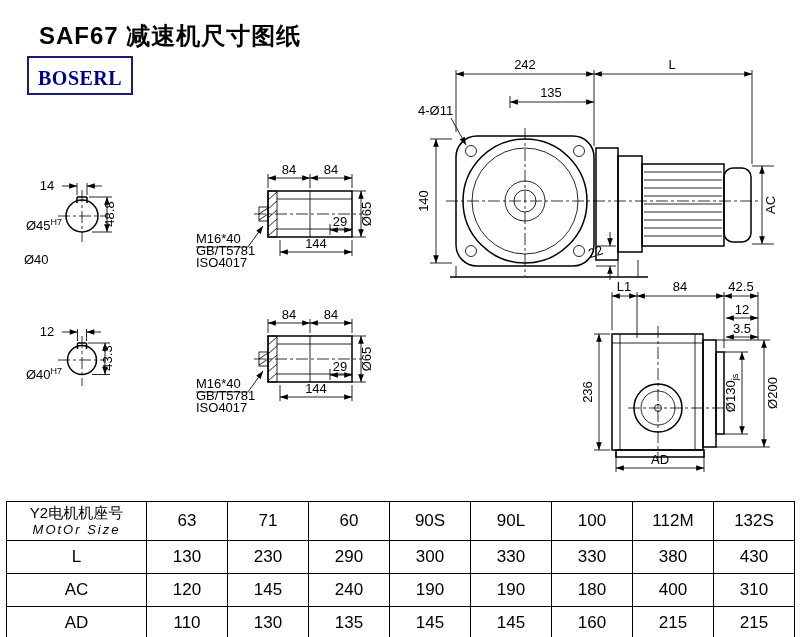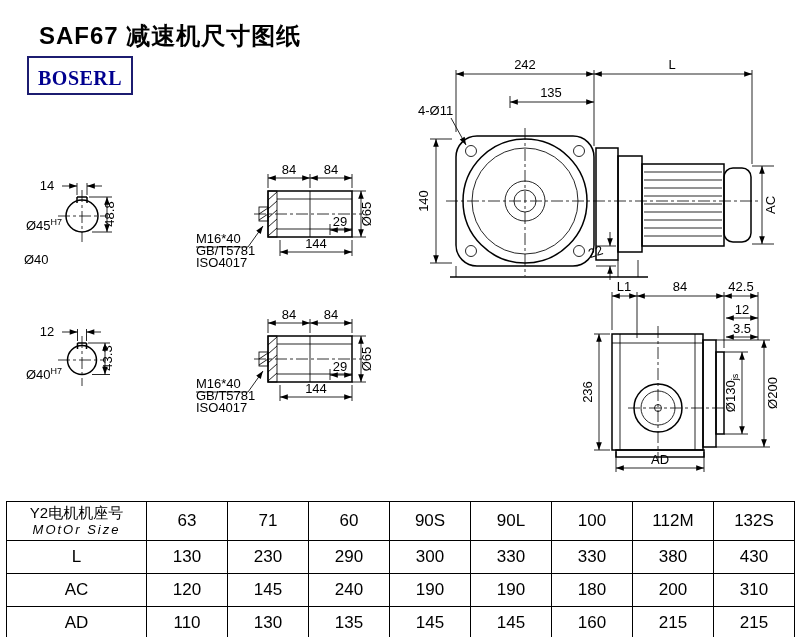--- a/index.html
+++ b/index.html
@@ -296,21 +296,21 @@
         <td>430</td>
       </tr>
       <tr>
         <td>AC</td>
         <td>120</td>
         <td>145</td>
         <td>240</td>
         <td>190</td>
         <td>190</td>
         <td>180</td>
-        <td>200</td>
+        <td>400</td>
         <td>310</td>
       </tr>
       <tr>
         <td>AD</td>
         <td>110</td>
         <td>130</td>
         <td>135</td>
         <td>145</td>
         <td>145</td>
         <td>160</td>

